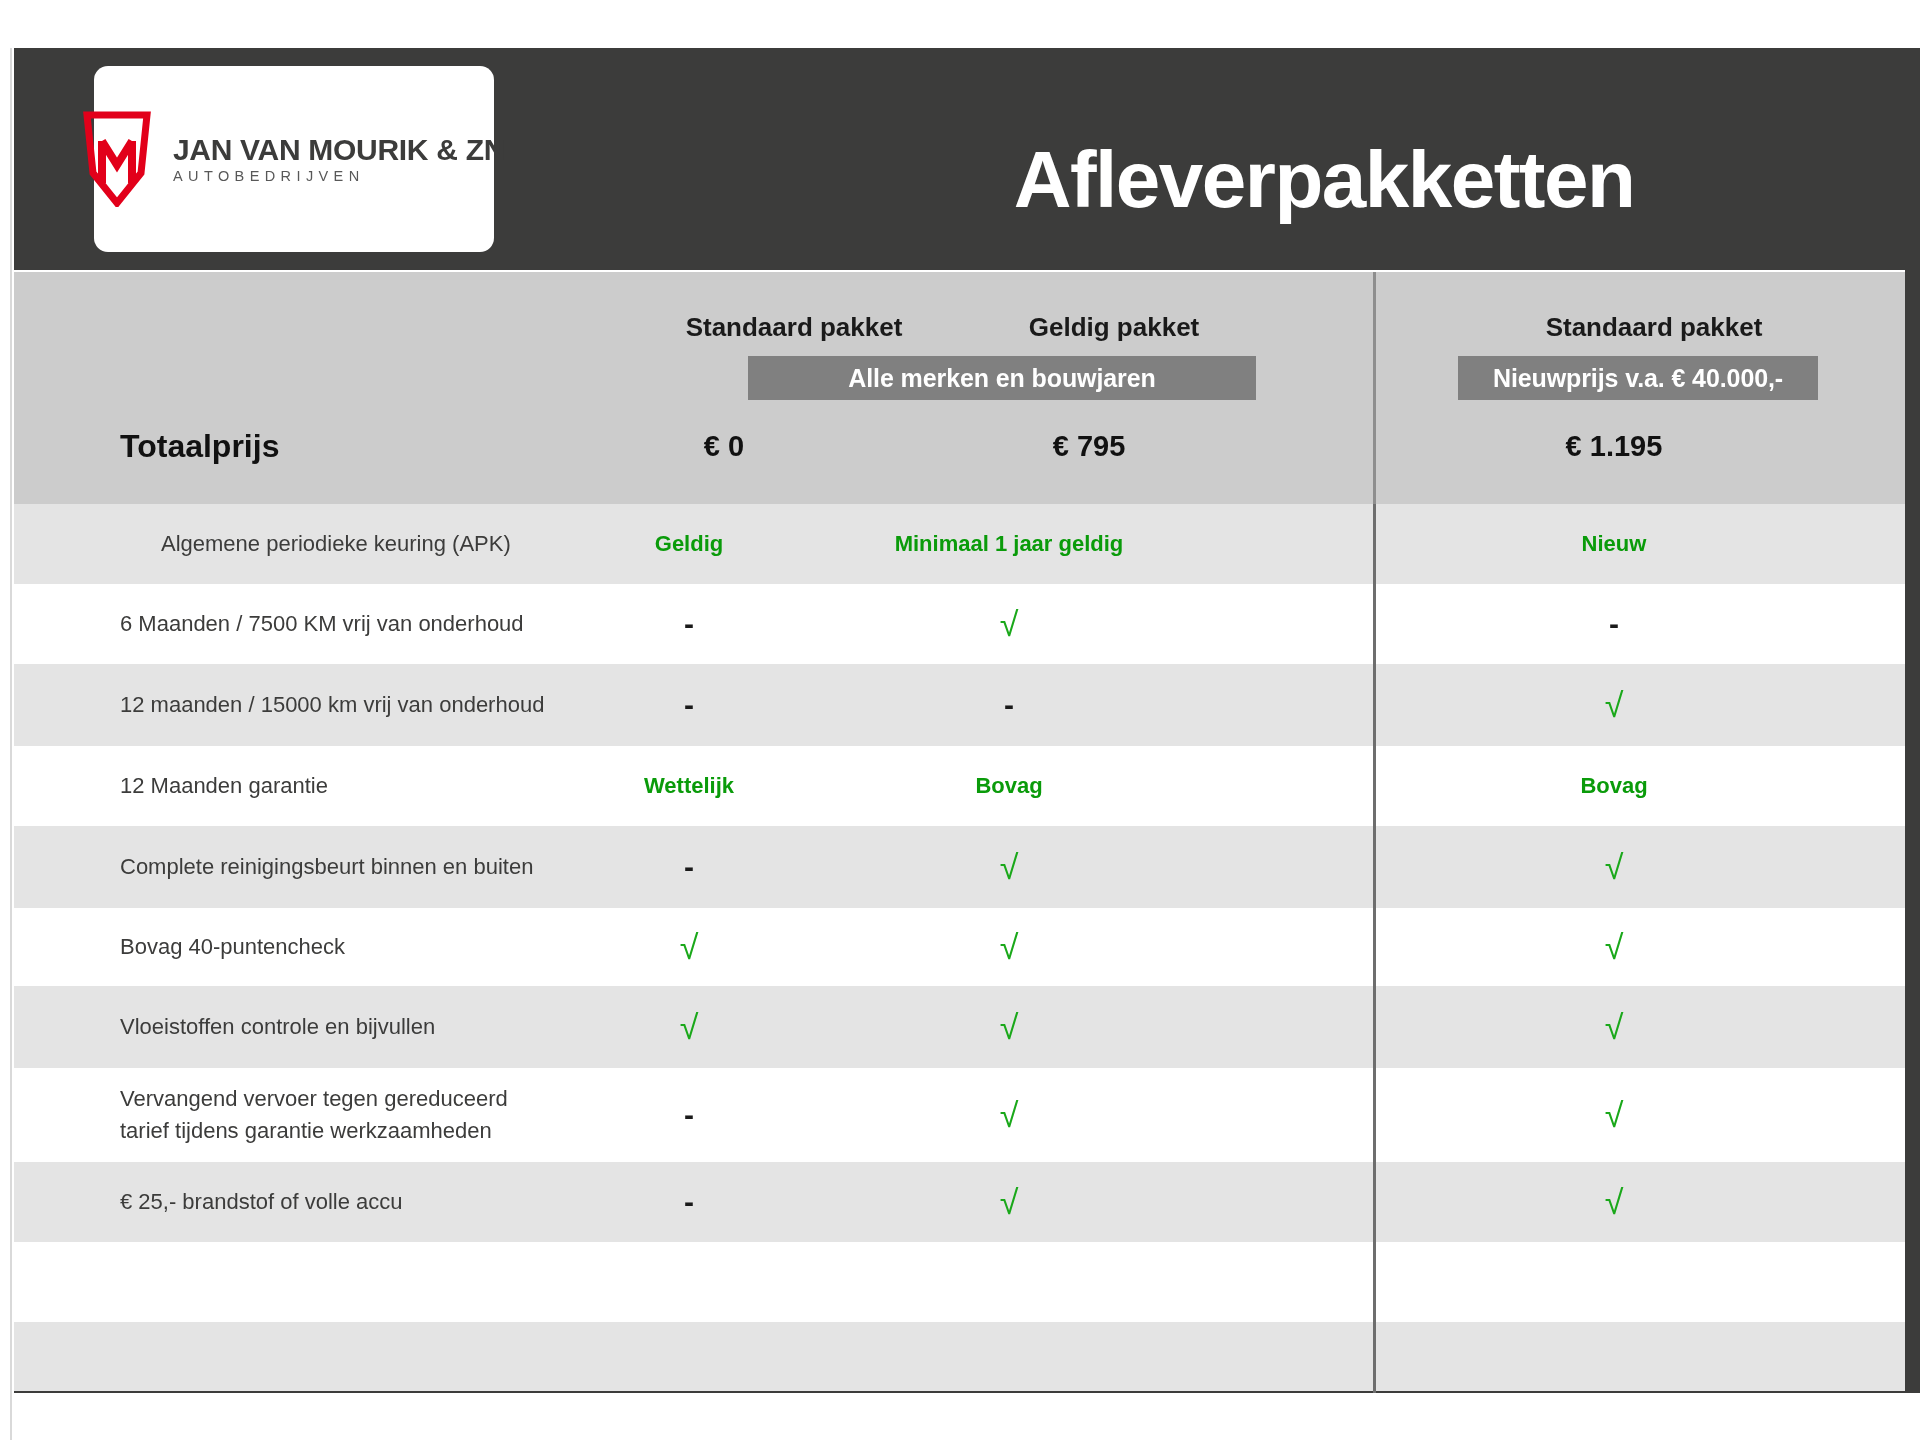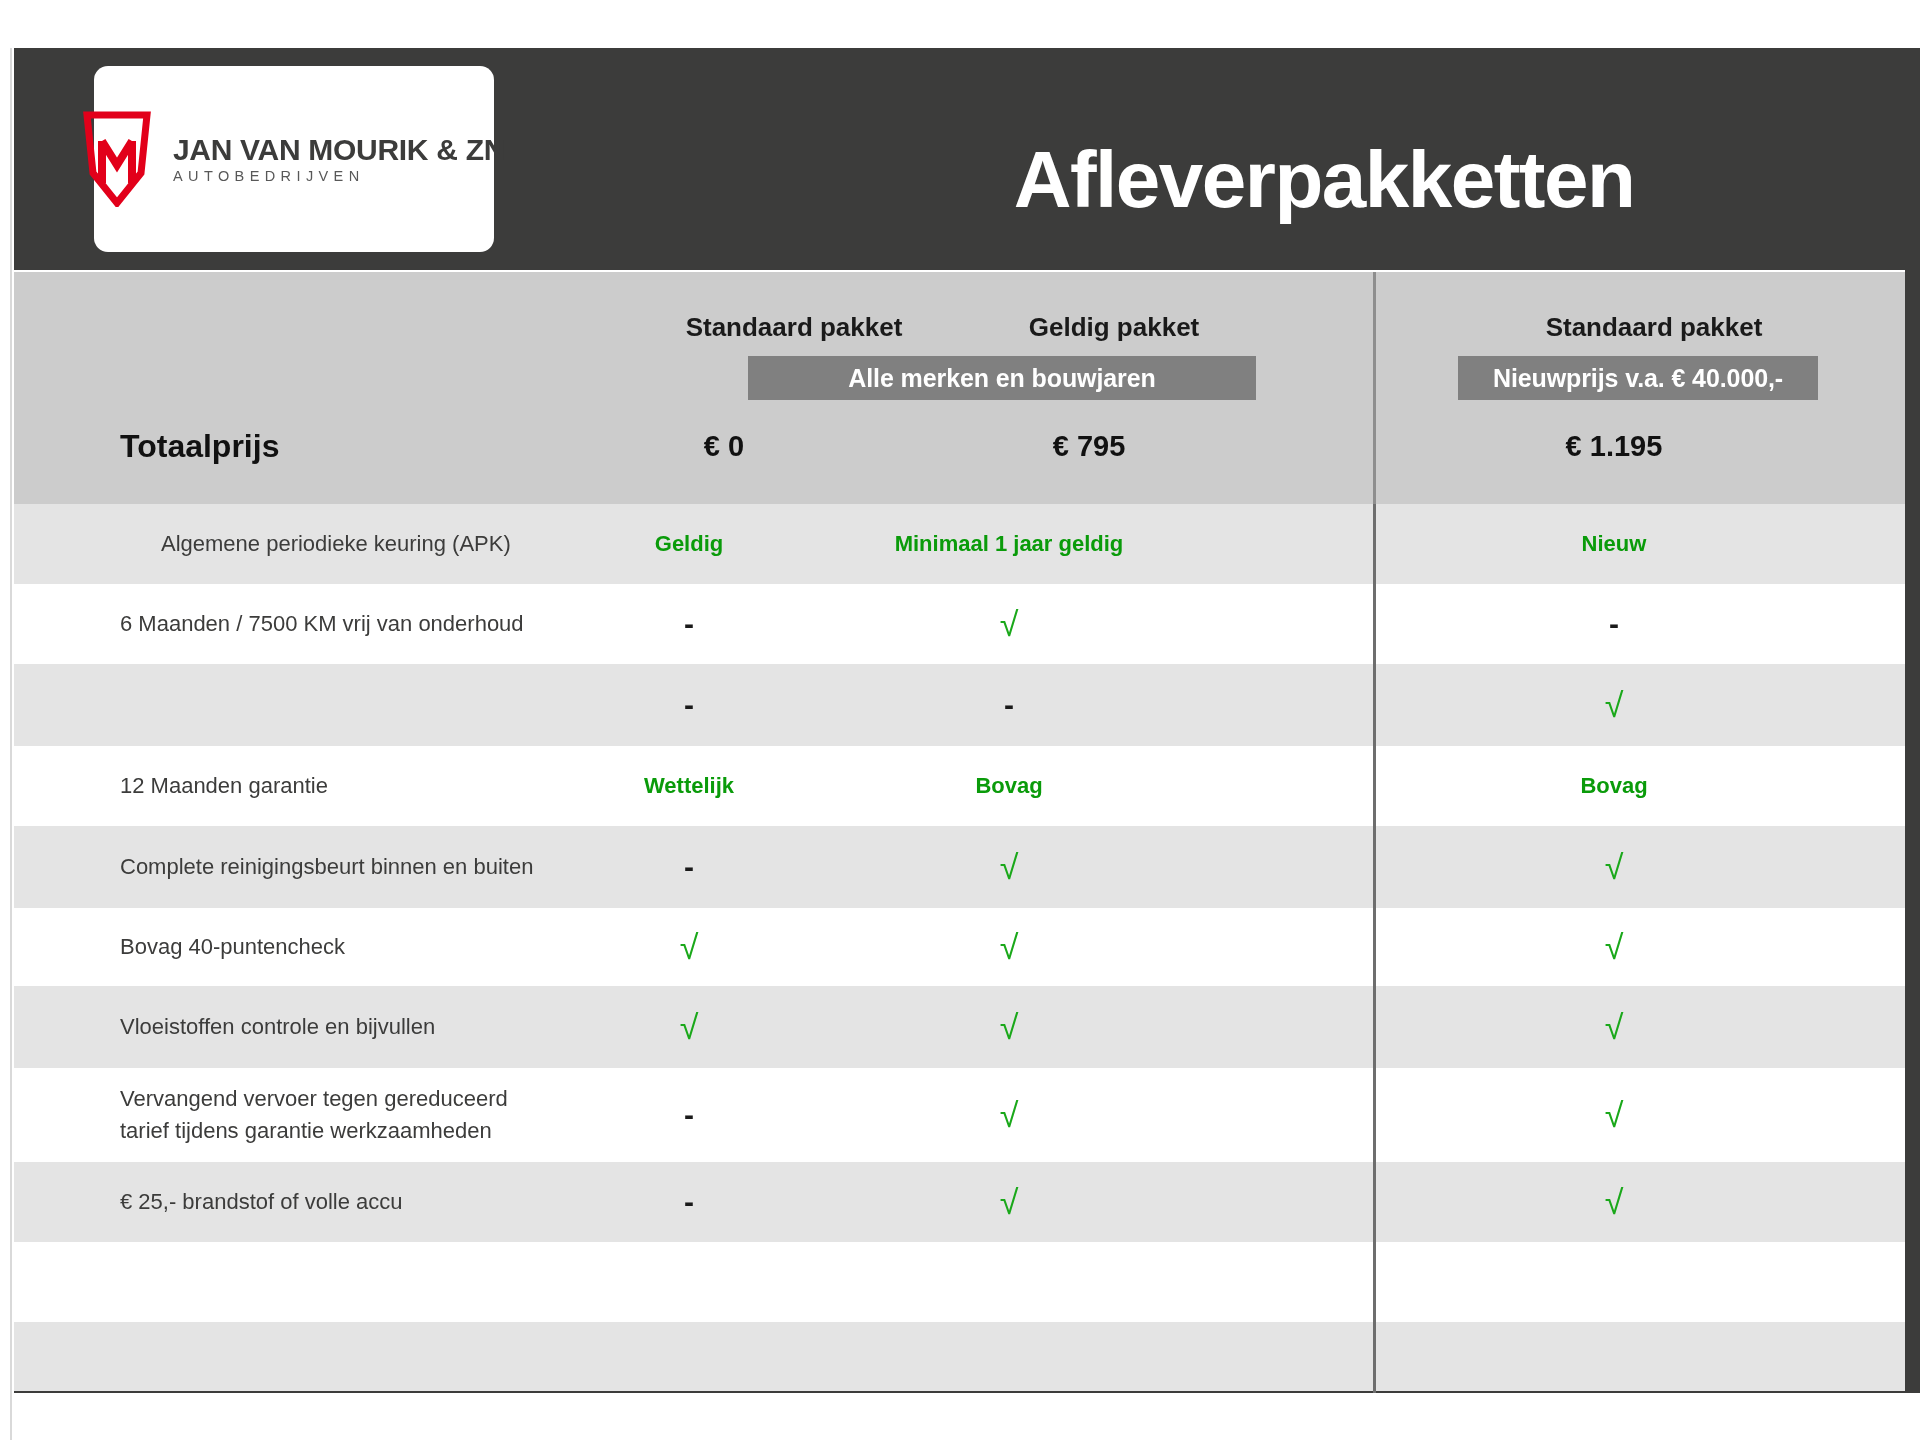--- a/index.html
+++ b/index.html
@@ -211,20 +211,21 @@
         <div class="cell-val c1 v-text" style="top: 50%; transform: translateY(-50%);">Minimaal 1 jaar geldig</div>
         <div class="cell-val c2 v-text" style="top: 50%; transform: translateY(-50%);">Nieuw</div>
       </div>
       <div class="trow base" style="position: absolute; left: 0px; top: 80px; height: 80px; width: 1876px;">
         <div class="cell-feature" style="top: 50%; transform: translateY(-50%); white-space: nowrap;">6 Maanden / 7500 KM vrij van onderhoud</div>
         <div class="cell-val c0 v-dash" style="top: 50%; transform: translateY(-50%);">-</div>
         <div class="cell-val c1 v-check" style="top: 50%; transform: translateY(-50%);">√</div>
         <div class="cell-val c2 v-dash" style="top: 50%; transform: translateY(-50%);">-</div>
       </div>
       <div class="trow alt" style="position: absolute; left: 0px; top: 160px; height: 82px; width: 1891px;">
+        <div class="cell-feature" style="top: 50%; transform: translateY(-50%); white-space: nowrap;">12 maanden / 15000 km vrij van onderhoud</div>
         <div class="cell-val c0 v-dash" style="top: 50%; transform: translateY(-50%);">-</div>
         <div class="cell-val c1 v-dash" style="top: 50%; transform: translateY(-50%);">-</div>
         <div class="cell-val c2 v-check" style="top: 50%; transform: translateY(-50%);">√</div>
       </div>
       <div class="trow base" style="position: absolute; left: 0px; top: 242px; height: 80px; width: 1876px;">
         <div class="cell-feature" style="top: 50%; transform: translateY(-50%); white-space: nowrap;">12 Maanden  garantie</div>
         <div class="cell-val c0 v-text" style="top: 50%; transform: translateY(-50%);">Wettelijk</div>
         <div class="cell-val c1 v-text" style="top: 50%; transform: translateY(-50%);">Bovag</div>
         <div class="cell-val c2 v-text" style="top: 50%; transform: translateY(-50%);">Bovag</div>
       </div>

